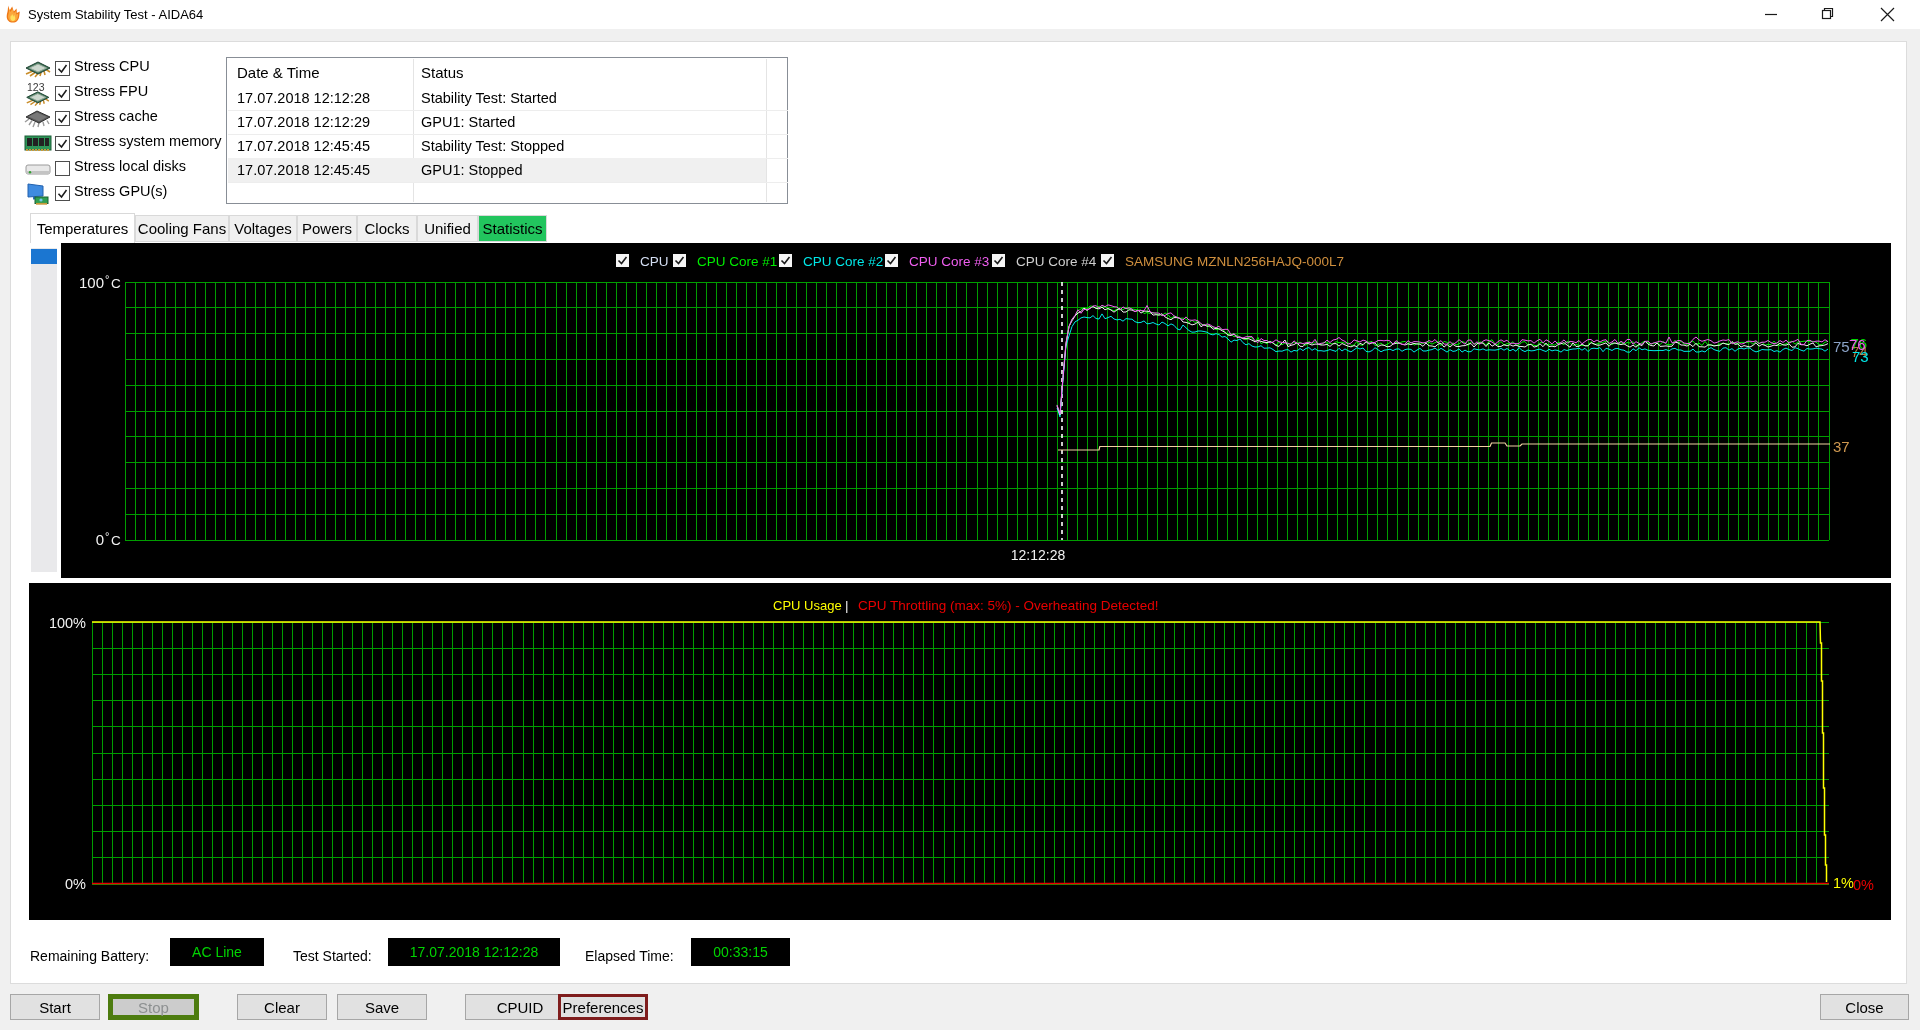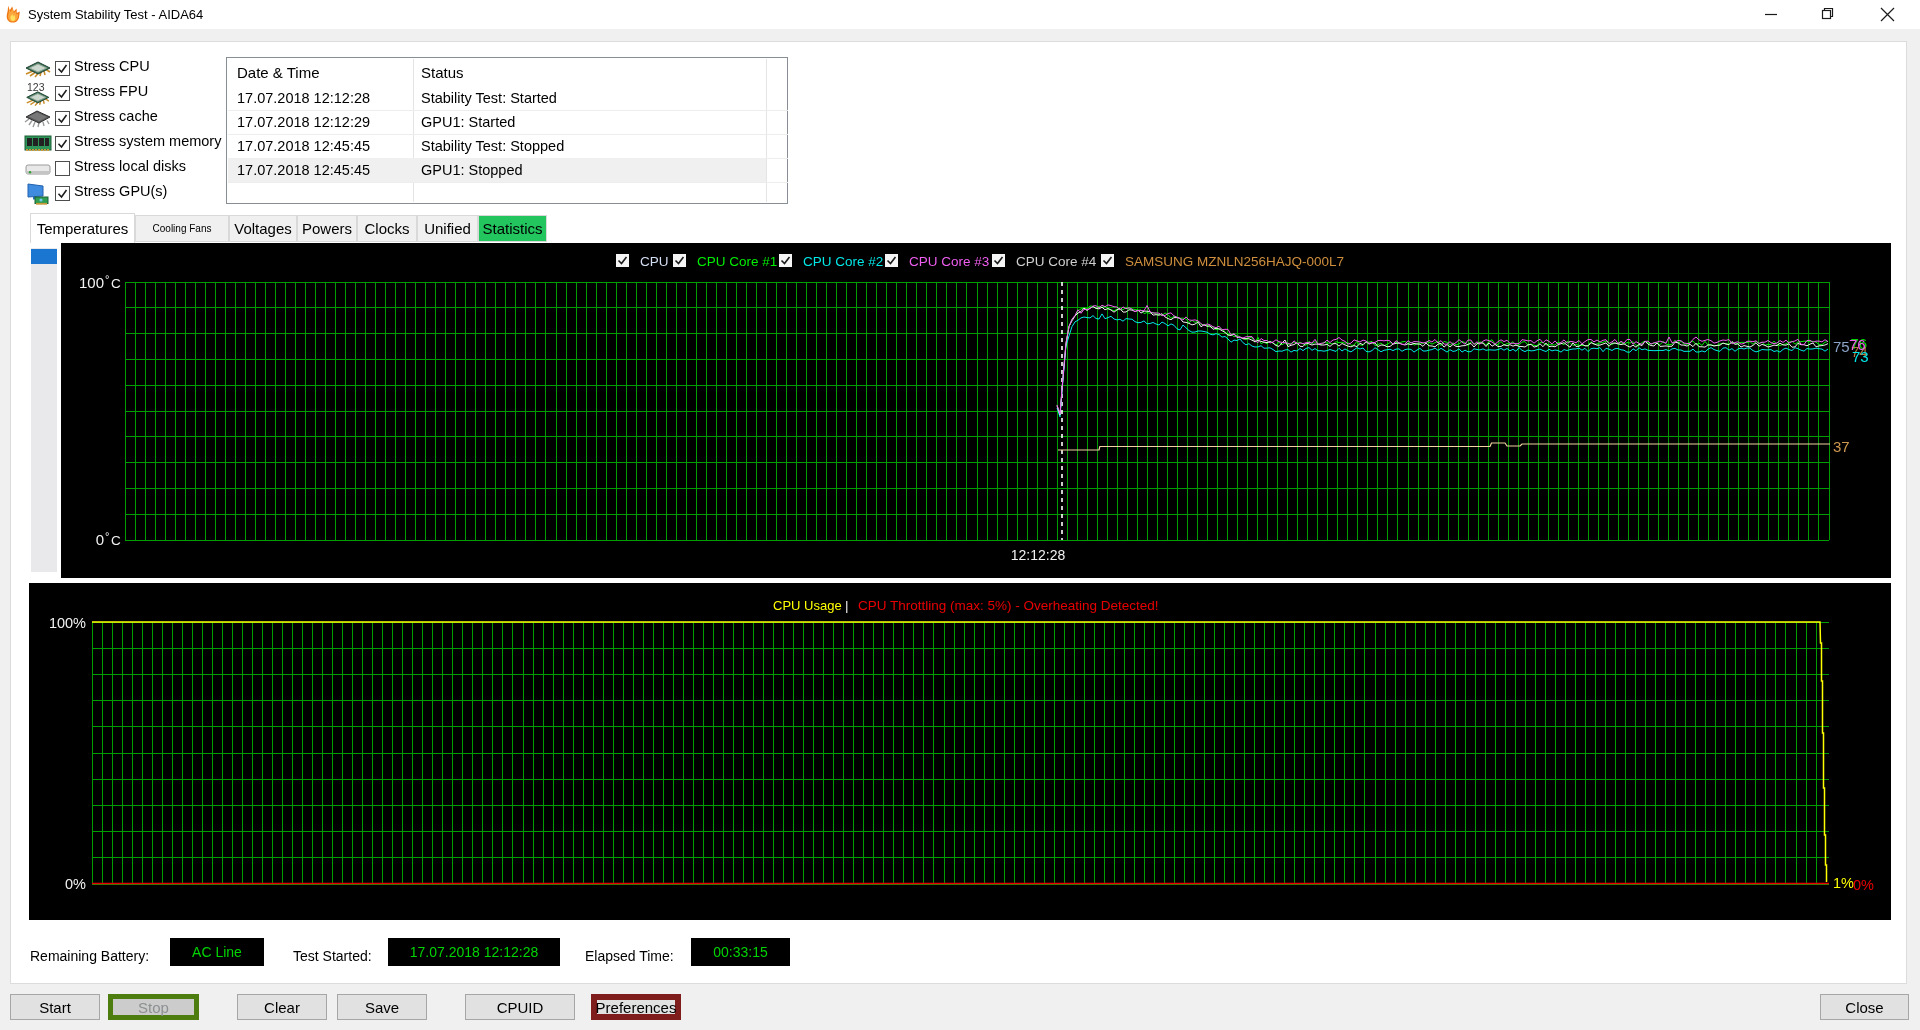--- a/index.html
+++ b/index.html
@@ -119,21 +119,21 @@
     <div style="position:absolute;left:194px;top:56px;font-size:14.5px">GPU1: Started</div>
     <div style="position:absolute;left:1px;top:76px;width:560px;height:1px;background:#ededed"></div>
     <div style="position:absolute;left:10px;top:80px;font-size:14.5px">17.07.2018 12:45:45</div>
     <div style="position:absolute;left:194px;top:80px;font-size:14.5px">Stability Test: Stopped</div>
     <div style="position:absolute;left:1px;top:100px;width:560px;height:1px;background:#ededed"></div>
     <div style="position:absolute;left:1px;top:100px;width:538px;height:24px;background:#f0f0f0"></div>
     <div style="position:absolute;left:10px;top:104px;font-size:14.5px">17.07.2018 12:45:45</div>
     <div style="position:absolute;left:194px;top:104px;font-size:14.5px">GPU1: Stopped</div>
     <div style="position:absolute;left:1px;top:124px;width:560px;height:1px;background:#ededed"></div>
 </div>
-<div style="position:absolute;left:135px;top:215px;width:94px;height:27px;background:#f0f0f0;border:1px solid #d9d9d9;box-sizing:border-box;font-size:10px;display:flex;align-items:center;justify-content:center">Cooling Fans</div>
+<div style="position:absolute;left:135px;top:215px;width:94px;height:27px;background:#f0f0f0;border:1px solid #d9d9d9;box-sizing:border-box;font-size:15px;display:flex;align-items:center;justify-content:center">Cooling Fans</div>
 <div style="position:absolute;left:229px;top:215px;width:68px;height:27px;background:#f0f0f0;border:1px solid #d9d9d9;box-sizing:border-box;font-size:15px;display:flex;align-items:center;justify-content:center">Voltages</div>
 <div style="position:absolute;left:297px;top:215px;width:60px;height:27px;background:#f0f0f0;border:1px solid #d9d9d9;box-sizing:border-box;font-size:15px;display:flex;align-items:center;justify-content:center">Powers</div>
 <div style="position:absolute;left:357px;top:215px;width:60px;height:27px;background:#f0f0f0;border:1px solid #d9d9d9;box-sizing:border-box;font-size:15px;display:flex;align-items:center;justify-content:center">Clocks</div>
 <div style="position:absolute;left:417px;top:215px;width:61px;height:27px;background:#f0f0f0;border:1px solid #d9d9d9;box-sizing:border-box;font-size:15px;display:flex;align-items:center;justify-content:center">Unified</div>
 <div style="position:absolute;left:478px;top:215px;width:69px;height:27px;background:#22c55e;border:1px solid #d9d9d9;box-sizing:border-box;font-size:15px;display:flex;align-items:center;justify-content:center">Statistics</div>
 <div style="position:absolute;left:30px;top:213px;width:105px;height:30px;background:#fff;border:1px solid #d9d9d9;border-bottom:none;box-sizing:border-box;font-size:15px;display:flex;align-items:center;justify-content:center;z-index:2">Temperatures</div>
 <div style="position:absolute;left:31px;top:248px;width:26px;height:324px;background:#e9e9eb"></div>
 <div style="position:absolute;left:31px;top:249px;width:26px;height:15px;background:#1b76d1"></div>
 <svg style="position:absolute;left:61px;top:243px;background:#000" width="1830" height="335">
     <path d="M64.00 39V297 M74.02 39V297 M84.05 39V297 M94.07 39V297 M104.09 39V297 M114.12 39V297 M124.14 39V297 M134.16 39V297 M144.19 39V297 M154.21 39V297 M164.24 39V297 M174.26 39V297 M184.28 39V297 M194.31 39V297 M204.33 39V297 M214.35 39V297 M224.38 39V297 M234.40 39V297 M244.42 39V297 M254.45 39V297 M264.47 39V297 M274.49 39V297 M284.52 39V297 M294.54 39V297 M304.56 39V297 M314.59 39V297 M324.61 39V297 M334.64 39V297 M344.66 39V297 M354.68 39V297 M364.71 39V297 M374.73 39V297 M384.75 39V297 M394.78 39V297 M404.80 39V297 M414.82 39V297 M424.85 39V297 M434.87 39V297 M444.89 39V297 M454.92 39V297 M464.94 39V297 M474.96 39V297 M484.99 39V297 M495.01 39V297 M505.04 39V297 M515.06 39V297 M525.08 39V297 M535.11 39V297 M545.13 39V297 M555.15 39V297 M565.18 39V297 M575.20 39V297 M585.22 39V297 M595.25 39V297 M605.27 39V297 M615.29 39V297 M625.32 39V297 M635.34 39V297 M645.36 39V297 M655.39 39V297 M665.41 39V297 M675.44 39V297 M685.46 39V297 M695.48 39V297 M705.51 39V297 M715.53 39V297 M725.55 39V297 M735.58 39V297 M745.60 39V297 M755.62 39V297 M765.65 39V297 M775.67 39V297 M785.69 39V297 M795.72 39V297 M805.74 39V297 M815.76 39V297 M825.79 39V297 M835.81 39V297 M845.84 39V297 M855.86 39V297 M865.88 39V297 M875.91 39V297 M885.93 39V297 M895.95 39V297 M905.98 39V297 M916.00 39V297 M926.02 39V297 M936.05 39V297 M946.07 39V297 M956.09 39V297 M966.12 39V297 M976.14 39V297 M986.16 39V297 M996.19 39V297 M1006.21 39V297 M1016.24 39V297 M1026.26 39V297 M1036.28 39V297 M1046.31 39V297 M1056.33 39V297 M1066.35 39V297 M1076.38 39V297 M1086.40 39V297 M1096.42 39V297 M1106.45 39V297 M1116.47 39V297 M1126.49 39V297 M1136.52 39V297 M1146.54 39V297 M1156.56 39V297 M1166.59 39V297 M1176.61 39V297 M1186.64 39V297 M1196.66 39V297 M1206.68 39V297 M1216.71 39V297 M1226.73 39V297 M1236.75 39V297 M1246.78 39V297 M1256.80 39V297 M1266.82 39V297 M1276.85 39V297 M1286.87 39V297 M1296.89 39V297 M1306.92 39V297 M1316.94 39V297 M1326.96 39V297 M1336.99 39V297 M1347.01 39V297 M1357.04 39V297 M1367.06 39V297 M1377.08 39V297 M1387.11 39V297 M1397.13 39V297 M1407.15 39V297 M1417.18 39V297 M1427.20 39V297 M1437.22 39V297 M1447.25 39V297 M1457.27 39V297 M1467.29 39V297 M1477.32 39V297 M1487.34 39V297 M1497.36 39V297 M1507.39 39V297 M1517.41 39V297 M1527.44 39V297 M1537.46 39V297 M1547.48 39V297 M1557.51 39V297 M1567.53 39V297 M1577.55 39V297 M1587.58 39V297 M1597.60 39V297 M1607.62 39V297 M1617.65 39V297 M1627.67 39V297 M1637.69 39V297 M1647.72 39V297 M1657.74 39V297 M1667.76 39V297 M1677.79 39V297 M1687.81 39V297 M1697.84 39V297 M1707.86 39V297 M1717.88 39V297 M1727.91 39V297 M1737.93 39V297 M1747.95 39V297 M1757.98 39V297 M1768.00 39V297 M64 39.00H1768 M64 64.80H1768 M64 90.60H1768 M64 116.40H1768 M64 142.20H1768 M64 168.00H1768 M64 193.80H1768 M64 219.60H1768 M64 245.40H1768 M64 271.20H1768 M64 297.00H1768" stroke="#009d00" stroke-width="1" fill="none" shape-rendering="crispEdges"></path>
@@ -192,13 +192,13 @@
 <div style="position:absolute;left:170px;top:938px;width:94px;height:28px;background:#000;color:#00d400;font-size:14px;display:flex;align-items:center;justify-content:center">AC Line</div>
 <div style="position:absolute;left:293px;top:948px;font-size:14px">Test Started:</div>
 <div style="position:absolute;left:388px;top:938px;width:172px;height:28px;background:#000;color:#00d400;font-size:14px;display:flex;align-items:center;justify-content:center">17.07.2018 12:12:28</div>
 <div style="position:absolute;left:585px;top:948px;font-size:14px">Elapsed Time:</div>
 <div style="position:absolute;left:691px;top:938px;width:99px;height:28px;background:#000;color:#00d400;font-size:14px;display:flex;align-items:center;justify-content:center">00:33:15</div>
 <div style="position:absolute;left:10px;top:994px;width:90px;height:26px;background:#e1e1e1;border:1px solid #a6a6a6;color:#000;box-sizing:border-box;font-size:15px;display:flex;align-items:center;justify-content:center">Start</div>
 <div style="position:absolute;left:108px;top:994px;width:91px;height:26px;background:#cccccc;border:5px solid #4d7c0f;color:#8d9091;box-sizing:border-box;font-size:15px;display:flex;align-items:center;justify-content:center">Stop</div>
 <div style="position:absolute;left:237px;top:994px;width:90px;height:26px;background:#e1e1e1;border:1px solid #a6a6a6;color:#000;box-sizing:border-box;font-size:15px;display:flex;align-items:center;justify-content:center">Clear</div>
 <div style="position:absolute;left:337px;top:994px;width:90px;height:26px;background:#e1e1e1;border:1px solid #a6a6a6;color:#000;box-sizing:border-box;font-size:15px;display:flex;align-items:center;justify-content:center">Save</div>
 <div style="position:absolute;left:465px;top:994px;width:110px;height:26px;background:#e1e1e1;border:1px solid #a6a6a6;color:#000;box-sizing:border-box;font-size:15px;display:flex;align-items:center;justify-content:center">CPUID</div>
-<div style="position:absolute;left:591px;top:994px;width:90px;height:26px;background:#e1e1e1;border:6px solid #7f1d1d;color:#000;box-sizing:border-box;font-size:15px;display:flex;align-items:center;justify-content:center">Preferences</div>
+<div style="position:absolute;left:558px;top:994px;width:90px;height:26px;background:#e1e1e1;border:3px solid #7f1d1d;color:#000;box-sizing:border-box;font-size:15px;display:flex;align-items:center;justify-content:center">Preferences</div>
 <div style="position:absolute;left:1820px;top:994px;width:89px;height:26px;background:#e1e1e1;border:1px solid #a6a6a6;color:#000;box-sizing:border-box;font-size:15px;display:flex;align-items:center;justify-content:center">Close</div>
 </body></html>

